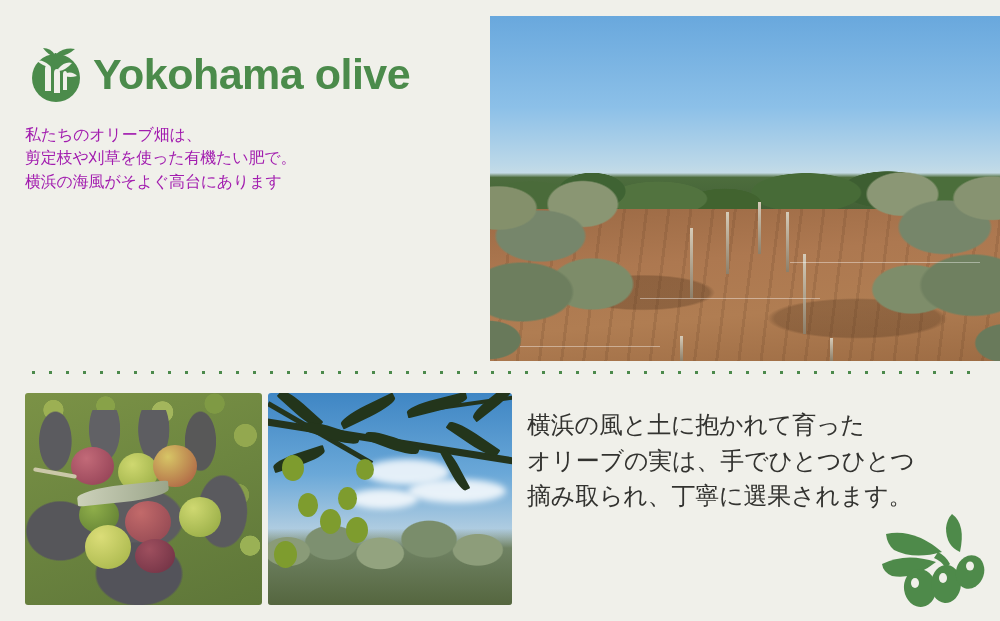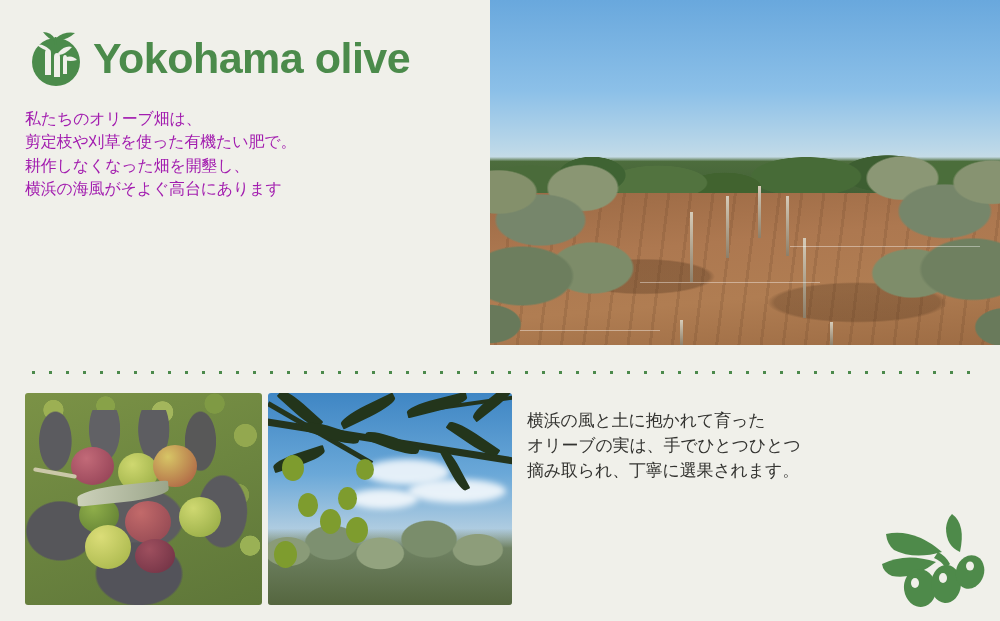--- a/index.html
+++ b/index.html
@@ -5,21 +5,21 @@
   * { margin:0; padding:0; box-sizing:border-box; }
   html, body { width:1000px; height:621px; }
   body {
     background:#f0f0ea;
     font-family:"DejaVu Sans", sans-serif;
     overflow:hidden;
     position:relative;
   }
 
   
-  #top-section { position:absolute; left:0; top:0; width:970px; height:355px; }
+  #top-section { position:absolute; left:0; top:16px; width:970px; height:355px; }
 
   #brand-block { position:absolute; left:25px; top:25px; width:455px; }
 
   #brand-row { display:flex; align-items:center; height:66px; }
   #logo-mark { width:62px; height:62px; flex:0 0 62px; }
   #brand-wordmark {
     font-family:"Liberation Sans", sans-serif;
     font-size:43px;
     font-weight:bold;
     color:#4b8b4b;
@@ -166,21 +166,21 @@
   }
   .br-leaf {
     position:absolute; background:#23351b; border-radius:50% 4% 50% 4%;
     transform-origin:center;
   }
   .br-olive { position:absolute; border-radius:50%; background:#7e9c2e; }
 
   
   #closing-copy {
     position:absolute; left:527px; top:408px; width:430px;
-    font-size:17px; line-height:1.48; color:#333330; letter-spacing:-0.2px;
+    font-size:24px; line-height:1.48; color:#333330; letter-spacing:-0.2px;
   }
   #closing-copy .ln { display:block; white-space:nowrap; }
 
   
   #olive-ornament { position:absolute; left:880px; top:508px; width:105px; height:100px; }
 </style>
 </head>
 <body>
 
 <div id="top-section">
@@ -203,21 +203,20 @@
           <path d="M30 12 Q26 5 18 5 Q23 12 30 14 Z" fill="#4b8b4b"></path>
           <rect x="29.5" y="10" width="2" height="8" fill="#4b8b4b"></rect>
         </svg>
       </span>
       <span id="brand-wordmark">Yokohama olive</span>
     </div>
 
     <div id="intro-copy">
       <span class="ln">私たちのオリーブ畑は、</span>
       <span class="ln">剪定枝や刈草を使った有機たい肥で。</span>
-      <span class="ln">耕作しなくなった畑を開墾し、</span>
       <span class="ln">横浜の海風がそよぐ高台にあります</span>
     </div>
   </div>
 
   <div id="orchard-photo">
     <div class="ph-sky"></div>
     <div class="ph-far-trees"></div>
     <div class="ph-ground"></div>
     <div class="ph-canopy-l"></div>
     <div class="ph-canopy-r"></div>

